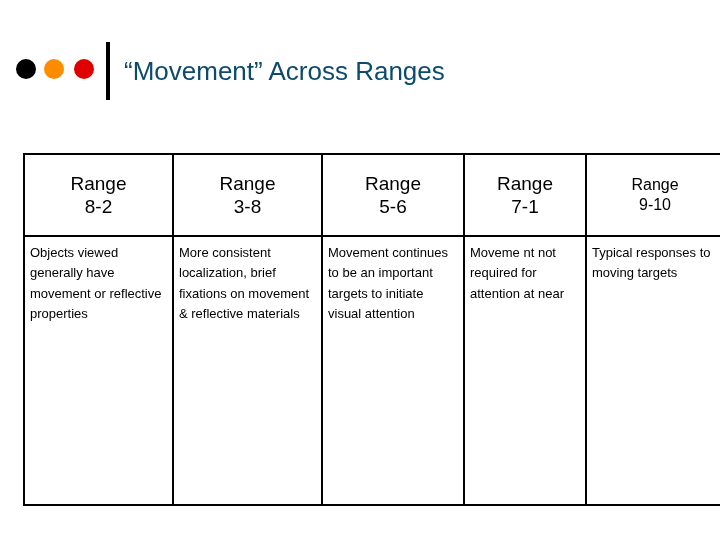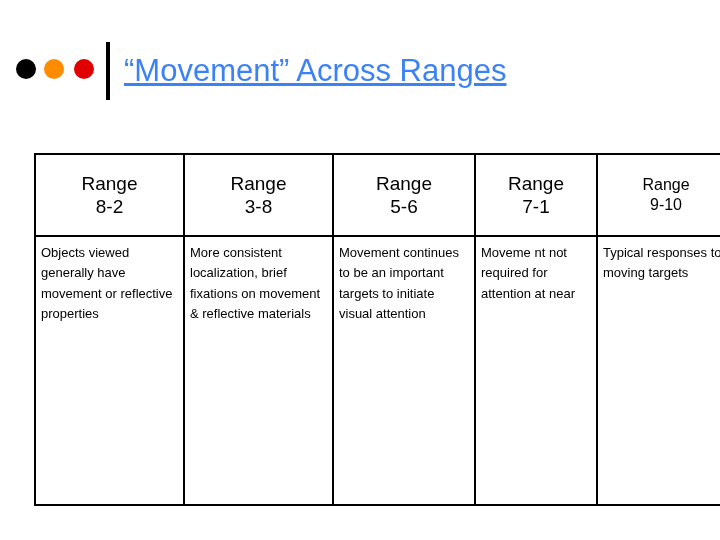--- a/index.html
+++ b/index.html
@@ -52,30 +52,29 @@
     height: 58px;
     background: #000000;
   }
   .slide-title {
     position: absolute;
     left: 124px;
     top: 0px;
     width: 580px;
     height: 58px;
     line-height: 58px;
-    font-size: 31px;
-    color: #3b82f6;
+    font-size: 26px;
+    color: #0c4a6e;
     white-space: nowrap;
-    text-decoration: underline;
   }
 
   
   .table-wrap {
     position: absolute;
-    left: 34px;
+    left: 23px;
     top: 153px;
     width: 650px;
   }
   table.movement-table {
     border-collapse: collapse;
     width: 650px;
     table-layout: fixed;
   }
   table.movement-table td {
     border: 2px solid #000000;

